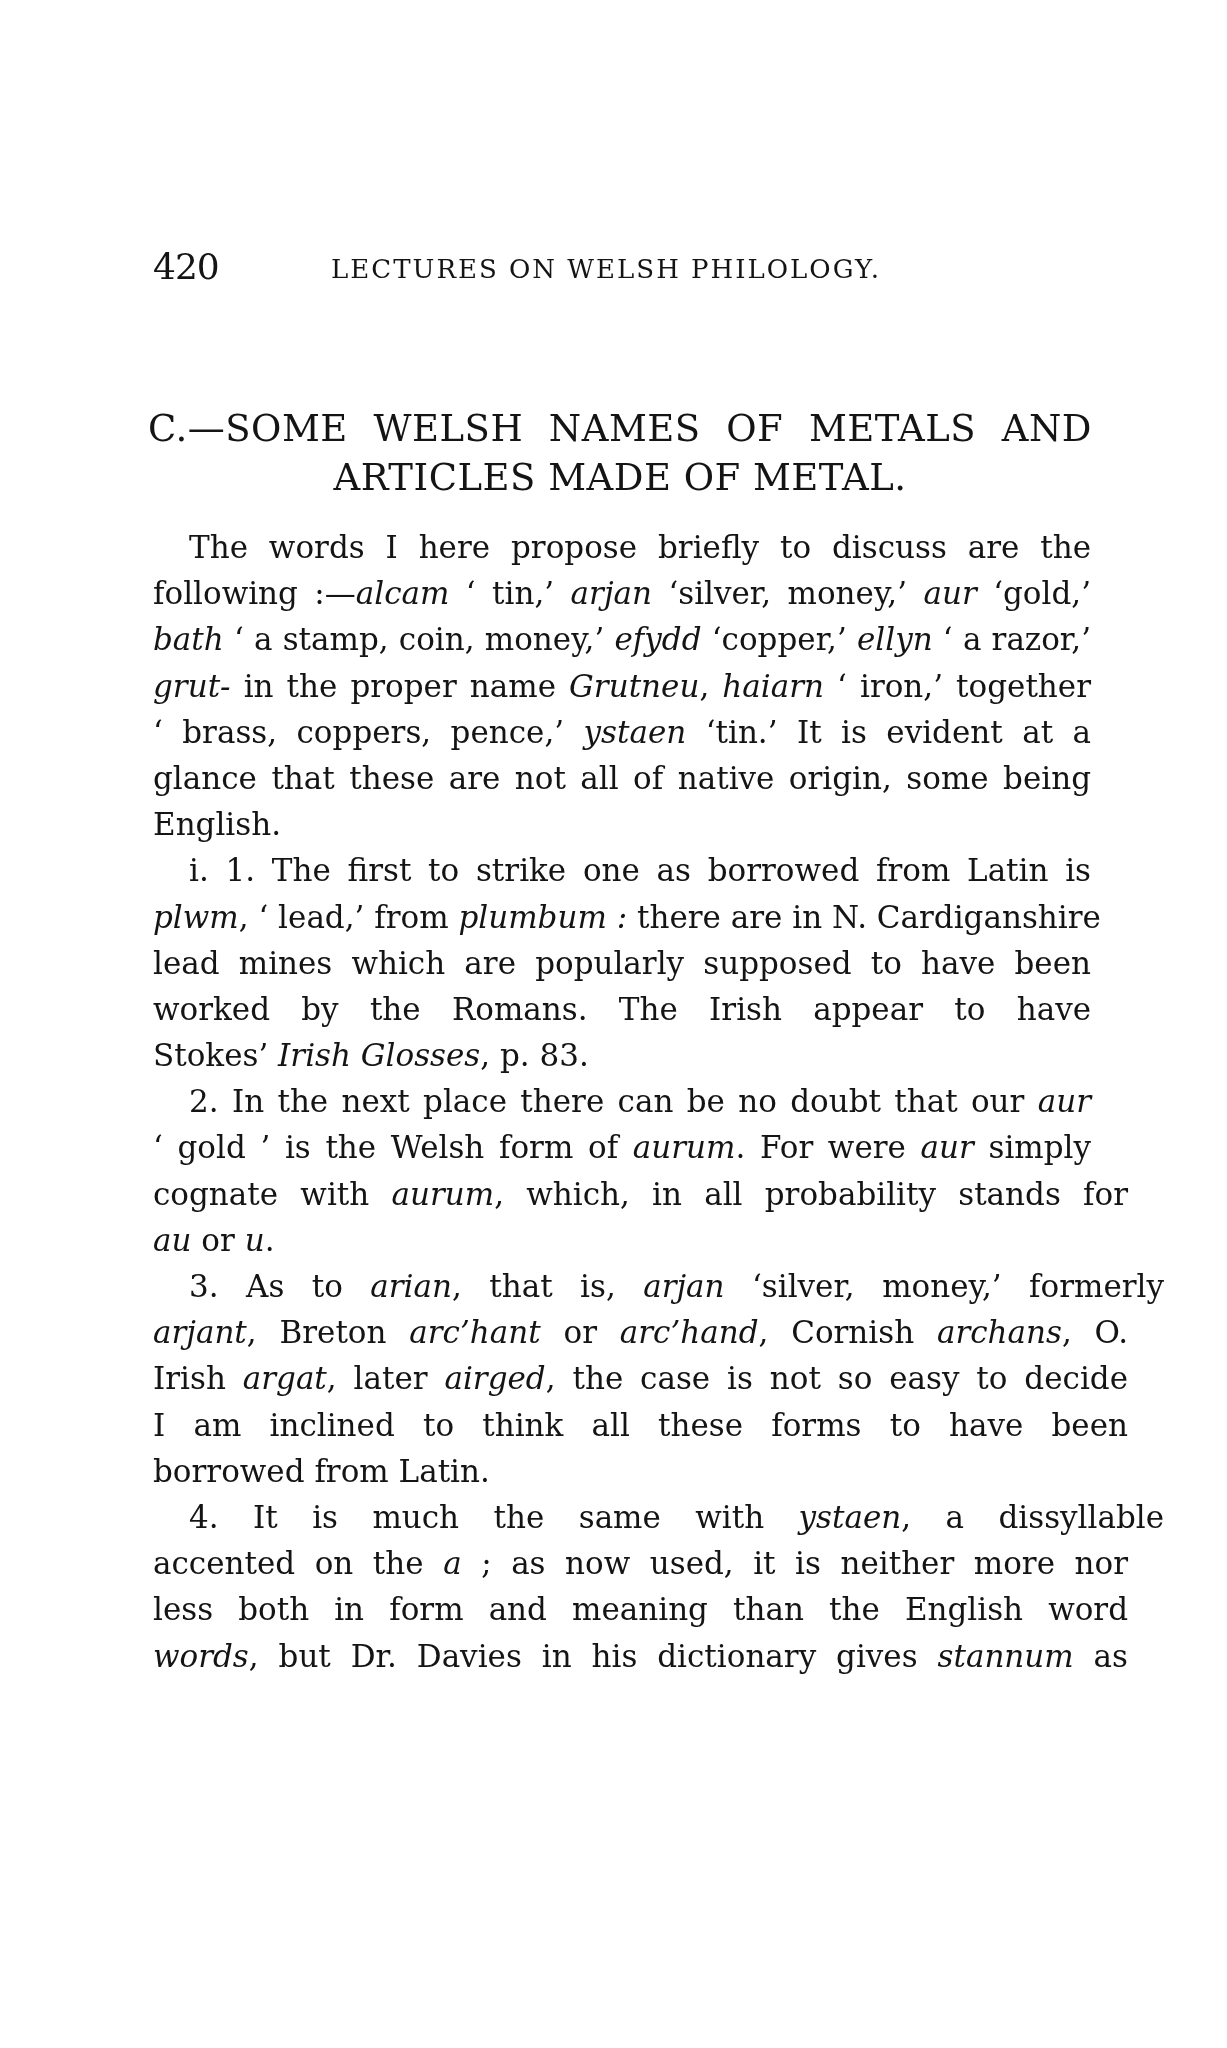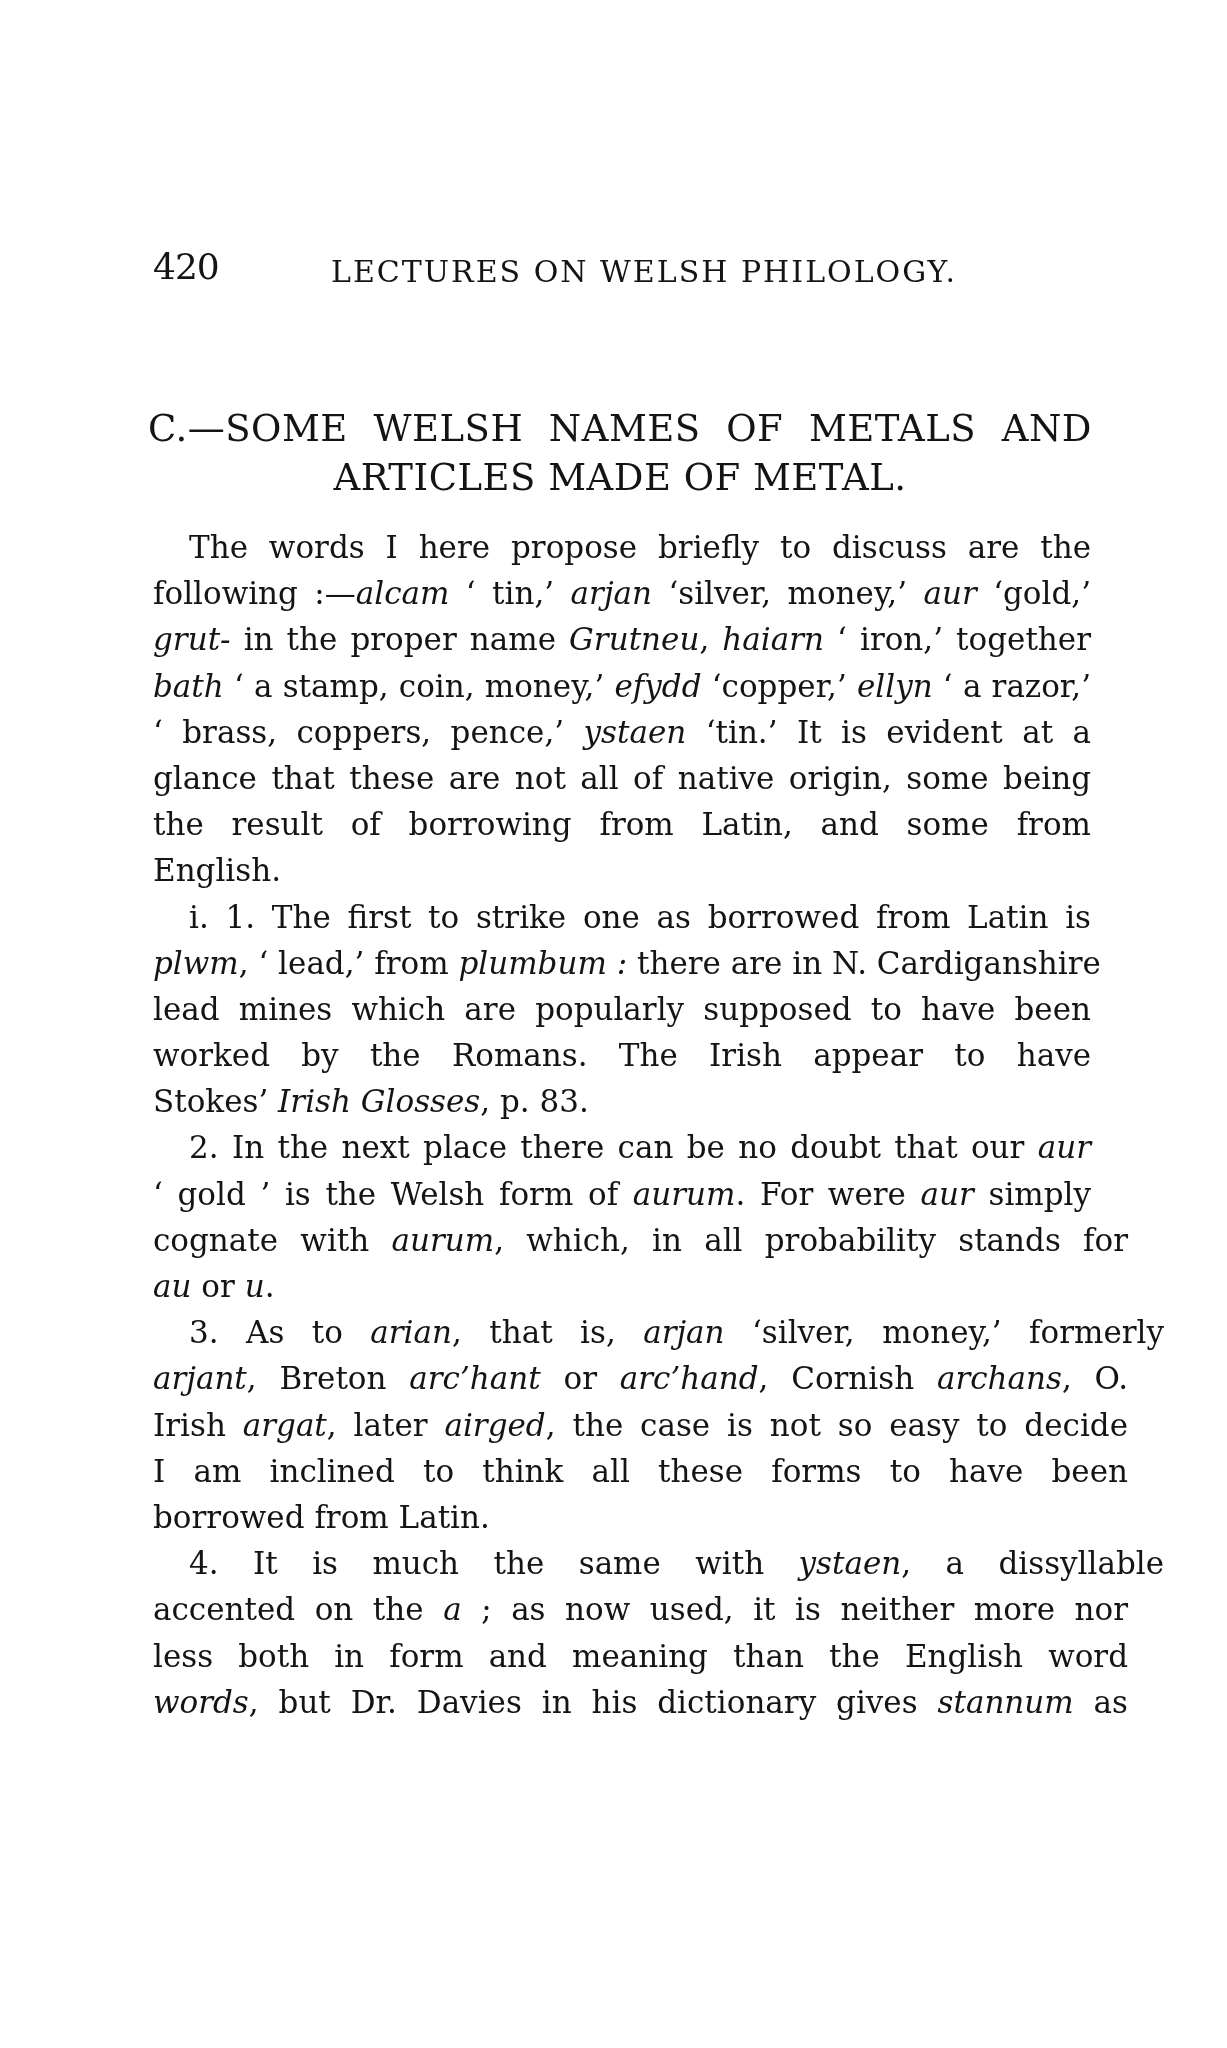--- a/index.html
+++ b/index.html
@@ -1,21 +1,21 @@
 <!DOCTYPE html>
 <html><head>
 <meta charset="utf-8">
 <style>
   html, body { margin: 0; padding: 0; background: #ffffff; }
   body { width: 1227px; height: 2048px; position: relative; overflow: hidden; color: #141414;
          font-family: "DejaVu Serif", "Liberation Serif", serif; }
   .page { position: absolute; left: 0; top: 0; width: 1227px; height: 1991px; }
   .running-head { position: absolute; top: 246px; left: 153px; width: 940px; height: 44px; }
   .page-number { position: absolute; left: 0; top: 0; font-size: 36px; letter-spacing: -1px; }
-  .running-title { position: absolute; left: 178px; top: 8px; font-size: 30px; letter-spacing: 2px; font-variant: small-caps; text-transform: uppercase; }
+  .running-title { position: absolute; left: 178px; top: 8px; font-size: 26px; letter-spacing: 2px; font-variant: small-caps; text-transform: uppercase; }
   .section-heading { position: absolute; left: 148px; top: 404px; width: 944px; font-size: 37px; line-height: 49px; letter-spacing: 0.5px; }
   .section-heading .l1 { display: block; text-align: justify; text-align-last: justify; }
   .section-heading .l2 { display: block; text-align: center; }
   .body-text { position: absolute; left: 153px; top: 524px; width: 938px; font-size: 31px; line-height: 46.2px; }
   .line { display: block; white-space: nowrap; text-align: justify; text-align-last: justify; height: 46.2px; overflow: visible; }
   .line.last { text-align-last: left; }
   .line.indent { padding-left: 36px; }
   .line.clip { width: 975px; }
   i { font-style: italic; }
 </style>
@@ -29,25 +29,24 @@
   </div>
 
   <div class="section-heading">
     <span class="l1">C.—SOME WELSH NAMES OF METALS AND</span>
     <span class="l2">ARTICLES MADE OF METAL.</span>
   </div>
 
   <div class="body-text" id="body-text">
       <span class="line indent">The words I here propose briefly to discuss are the</span>
       <span class="line">following :—<i>alcam</i> ‘ tin,’ <i>arjan</i> ‘silver, money,’ <i>aur</i> ‘gold,’</span>
+      <span class="line"><i>bath</i> ‘ a stamp, coin, money,’ <i>efydd</i> ‘copper,’ <i>ellyn</i> ‘ a razor,’</span>
       <span class="line"><i>grut-</i> in the proper name <i>Grutneu</i>, <i>haiarn</i> ‘ iron,’ together</span>
-      <span class="line"><i>bath</i> ‘ a stamp, coin, money,’ <i>efydd</i> ‘copper,’ <i>ellyn</i> ‘ a razor,’</span>
       <span class="line">‘ brass, coppers, pence,’ <i>ystaen</i> ‘tin.’ It is evident at a</span>
       <span class="line">glance that these are not all of native origin, some being</span>
-      <span class="line">the result of borrowing from Latin, and some from</span>
       <span class="line last">English.</span>
       <span class="line indent">i. 1. The first to strike one as borrowed from Latin is</span>
       <span class="line"><i>plwm</i>, ‘ lead,’ from <i>plumbum :</i> there are in N. Cardiganshire</span>
       <span class="line">lead mines which are popularly supposed to have been</span>
       <span class="line">worked by the Romans. The Irish appear to have</span>
       <span class="line last">Stokes’ <i>Irish Glosses</i>, p. 83.</span>
       <span class="line indent">2. In the next place there can be no doubt that our <i>aur</i></span>
       <span class="line">‘ gold ’ is the Welsh form of <i>aurum</i>. For were <i>aur</i> simply</span>
       <span class="line clip">cognate with <i>aurum</i>, which, in all probability stands for</span>
       <span class="line last"><i>au</i> or <i>u</i>.</span>

